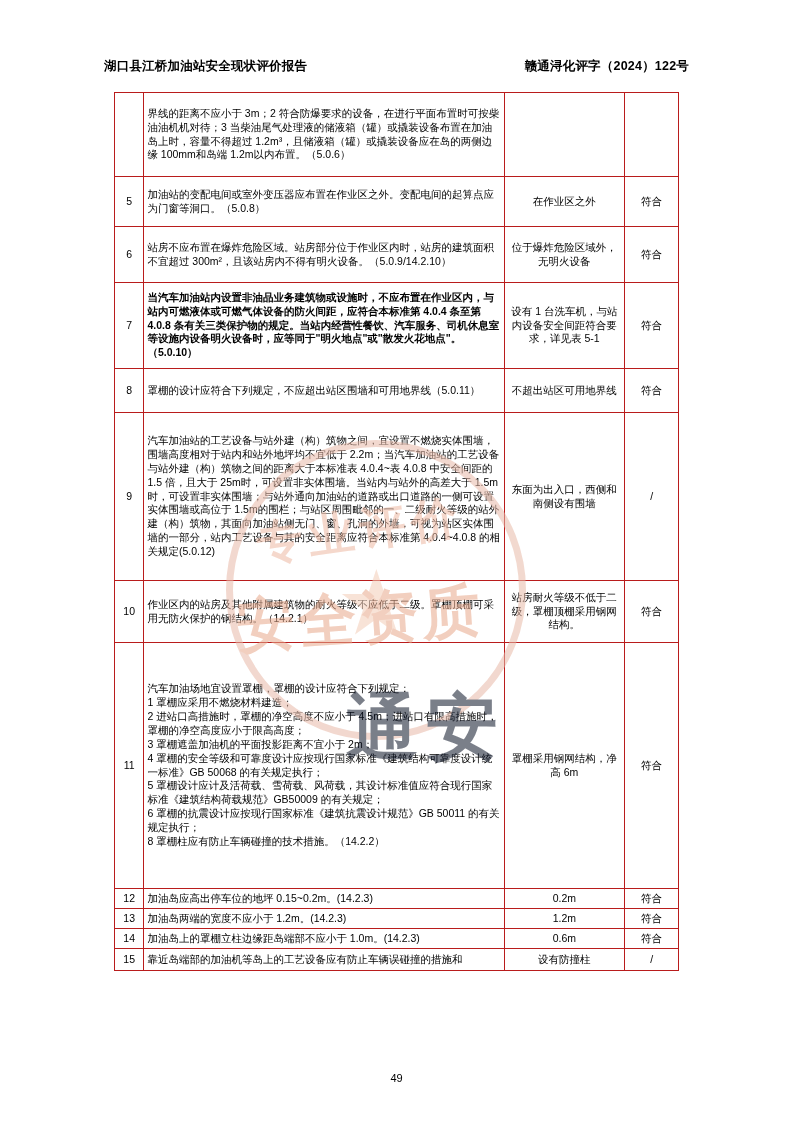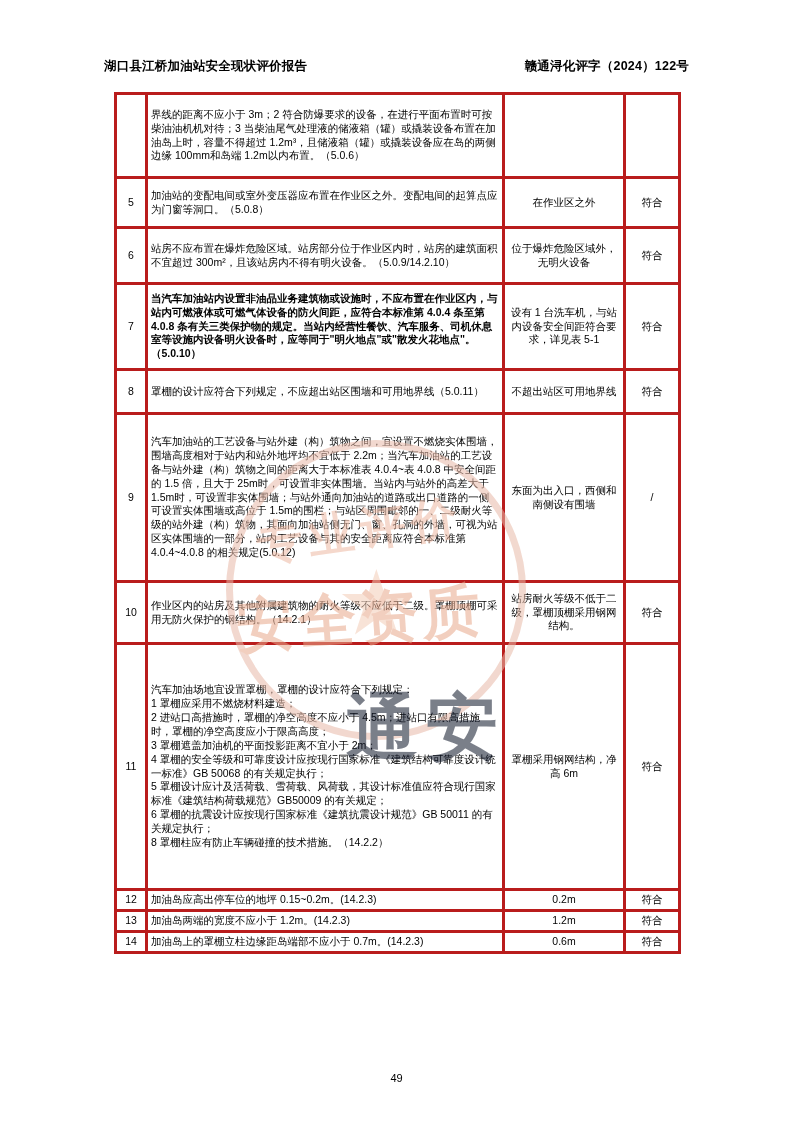--- a/index.html
+++ b/index.html
@@ -37,21 +37,21 @@
     top: 92px;
     left: 114px;
     width: 565px;
   }
   table.doc {
     border-collapse: collapse;
     width: 565px;
     table-layout: fixed;
   }
   table.doc td {
-    border: 3px solid #b91c1c;
+    border: 1px solid #b91c1c;
     vertical-align: middle;
     padding: 2px 3px;
     font-size: 10.5px;
     line-height: 1.32;
   }
   td.c-num {
     width: 22px;
     text-align: center;
     vertical-align: middle;
   }
@@ -223,22 +223,28 @@
             <td class="c-ok">符合</td>
           </tr>
           <tr style="height: 20px;">
             <td class="c-num">13</td>
             <td class="c-item" style="white-space: pre-line;">加油岛两端的宽度不应小于 1.2m。(14.2.3)</td>
             <td class="c-res">1.2m</td>
             <td class="c-ok">符合</td>
           </tr>
           <tr style="height: 20px;">
             <td class="c-num">14</td>
-            <td class="c-item" style="white-space: pre-line;">加油岛上的罩棚立柱边缘距岛端部不应小于 0.7m。(14.2.3)</td>
+            <td class="c-item" style="white-space: pre-line;">加油岛上的罩棚立柱边缘距岛端部不应小于 1.0m。(14.2.3)</td>
             <td class="c-res">0.6m</td>
             <td class="c-ok">符合</td>
+          </tr>
+          <tr style="height: 22px;">
+            <td class="c-num">15</td>
+            <td class="c-item" style="white-space: pre-line;">靠近岛端部的加油机等岛上的工艺设备应有防止车辆误碰撞的措施和</td>
+            <td class="c-res">设有防撞柱</td>
+            <td class="c-ok">/</td>
           </tr>
         </tbody>
     </table>
   </div>
 
   <div class="footer-num">49</div>
 </div>
 
 </body></html>

